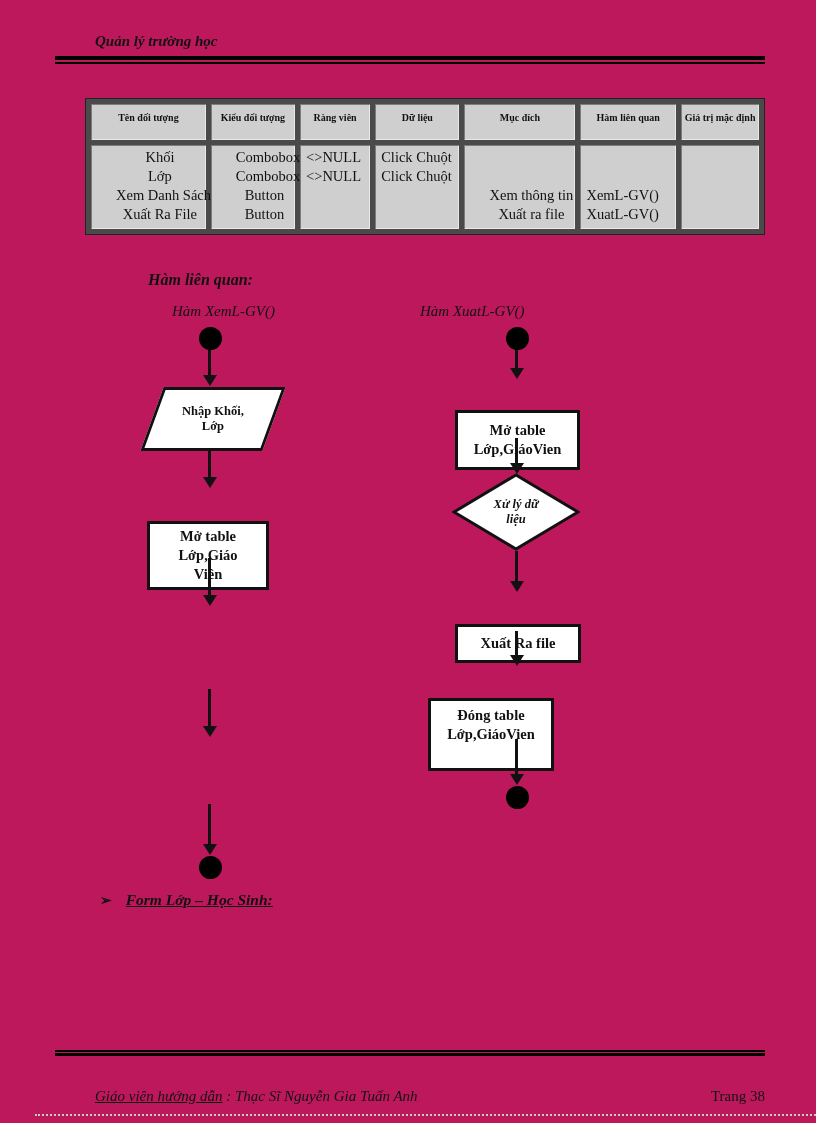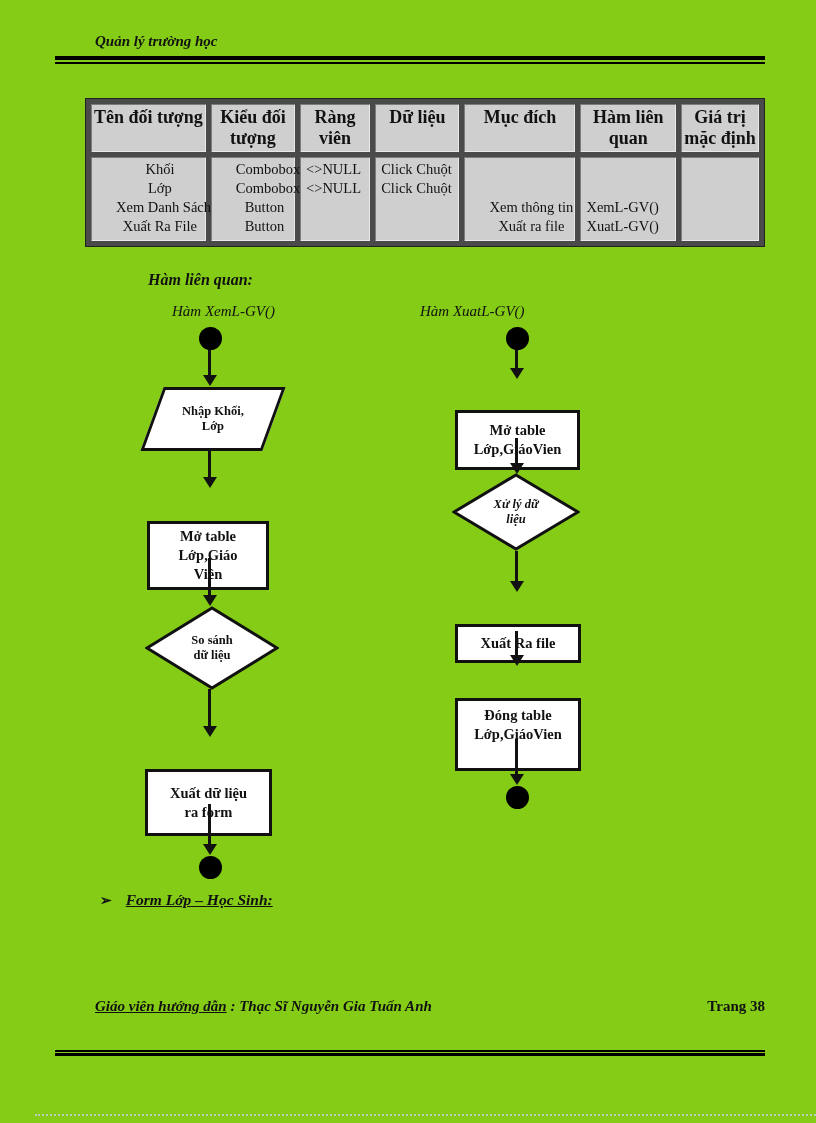--- a/index.html
+++ b/index.html
@@ -1,56 +1,56 @@
 <!DOCTYPE html>
 <html><head>
 <meta charset="utf-8">
 <style>
   * { margin:0; padding:0; box-sizing:border-box; }
   body { background:#888; font-family:"Liberation Serif", serif; color:#111; }
   .page {
     position:relative; width:816px; height:1123px; margin:0 auto;
-    background:#84cc16; overflow:hidden;
+    background:#be185d; overflow:hidden;
   }
 
   
   .hdr-text {
     position:absolute; top:33px; left:95px; width:670px;
     display:flex; justify-content:space-between; gap:30px;
     font-size:15px; font-weight:bold; font-style:italic; white-space:nowrap;
   }
   .hdr-rule-thick { position:absolute; top:56px; left:55px; width:710px; height:4px; background:#000; }
   .hdr-rule-thin  { position:absolute; top:62px; left:55px; width:710px; height:1.5px; background:#000; }
 
   .ftr-rule-thin  { position:absolute; top:1050px; left:55px; width:710px; height:1.5px; background:#000; }
   .ftr-rule-thick { position:absolute; top:1053px; left:55px; width:710px; height:3px; background:#000; }
   .ftr-text {
-    position:absolute; top:998px; left:95px; width:670px;
+    position:absolute; top:1088px; left:95px; width:670px;
     display:flex; justify-content:space-between;
-    font-size:15px; font-weight:bold;
+    font-size:15px; font-weight:normal;
   }
   .ftr-left { font-style:italic; white-space:nowrap; }
   .ftr-left .u { text-decoration:underline; }
   .dotted-bottom {
     position:absolute; top:1114px; left:35px; width:781px; height:0;
     border-top:2px dotted #b9d2b9;
   }
 
   
   table.obj {
     position:absolute; top:98px; left:85px; width:680px;
     border-collapse:separate; border-spacing:5px;
     background:#4a4a4a; border:1px solid #222;
     table-layout:fixed;
   }
   table.obj td {
     background:#cfcfcf; vertical-align:top; padding:3px 2px;
     box-shadow: inset 1px 1px 0 rgba(0,0,0,.4), inset -1px -1px 0 rgba(255,255,255,.55);
   }
-  td.hcell { font-weight:bold; font-size:18px; text-align:center; line-height:21px; height:44px; }
+  td.hcell { font-weight:bold; font-size:10px; text-align:center; line-height:21px; height:36px; }
   td.dcell { font-size:14.5px; height:84px; }
   .ln { height:19px; line-height:19px; white-space:nowrap; overflow:visible;padding-left:23px; }
   .t-center .ln { text-align:center; }
   .t-left .ln { text-align:left; padding-left:4px; }
 
   
   .sec-heading {
     position:absolute; top:271px; left:148px;
     font-size:16px; font-weight:bold; font-style:italic;
   }
@@ -188,36 +188,23 @@
   <div class="ahead" style="left:203px; top:477px;"></div>
 
   <div class="fc-rect" style="left:147px; top:489px; width:122px; height:69px;">
     <div class="rln">Mở table</div>
     <div class="rln">Lớp,Giáo</div>
     <div class="rln">Viên</div>
   </div>
   <div class="vline" style="left:208px; top:558px; height:38px;"></div>
   <div class="ahead" style="left:203px; top:595px;"></div>
 
-  <div class="diamond-wrap" style="left:145px; top:606px; width:134px; height:84px;">
-    <svg width="134" height="84">
-      <polygon points="67,2 132,42 67,82 2,42" fill="#ffffff" stroke="#111111" stroke-width="3"></polygon>
-    </svg>
-    <div class="diamond-label">
-      <div>So sánh</div>
-      <div>dữ liệu</div>
-    </div>
-  </div>
   <div class="vline" style="left:208px; top:689px; height:38px;"></div>
   <div class="ahead" style="left:203px; top:726px;"></div>
 
-  <div class="fc-rect" style="left:145px; top:737px; width:127px; height:67px;">
-    <div class="rln">Xuất dữ liệu</div>
-    <div class="rln">ra form</div>
-  </div>
   <div class="vline" style="left:208px; top:804px; height:41px;"></div>
   <div class="ahead" style="left:203px; top:844px;"></div>
   <div class="dot" style="left:199px; top:856px;"></div>
 
   <div class="chart-title" style="top:303px; left:420px;">Hàm XuatL-GV()</div>
 
   <div class="dot" style="left:506px; top:327px;"></div>
   <div class="vline" style="left:515px; top:350px; height:19px;"></div>
   <div class="ahead" style="left:510px; top:368px;"></div>
 
@@ -239,21 +226,21 @@
   </div>
   <div class="vline" style="left:515px; top:551px; height:31px;"></div>
   <div class="ahead" style="left:510px; top:581px;"></div>
 
   <div class="fc-rect" style="left:455px; top:592px; width:126px; height:39px;">
     <div class="rln">Xuất Ra file</div>
   </div>
   <div class="vline" style="left:515px; top:631px; height:25px;"></div>
   <div class="ahead" style="left:510px; top:655px;"></div>
 
-  <div class="fc-rect top-align" style="left:455px; top:666px; width:126px; height:73px;">
+  <div class="fc-rect top-align" style="left:428px; top:666px; width:126px; height:73px;">
     <div class="rln">Đóng table</div>
     <div class="rln">Lớp,GiáoVien</div>
   </div>
   <div class="vline" style="left:515px; top:739px; height:36px;"></div>
   <div class="ahead" style="left:510px; top:774px;"></div>
   <div class="dot" style="left:506px; top:786px;"></div>
 
   <div class="form-note">
     <span class="bullet">➢</span><span class="u">Form Lớp – Học Sinh:</span>
   </div>

